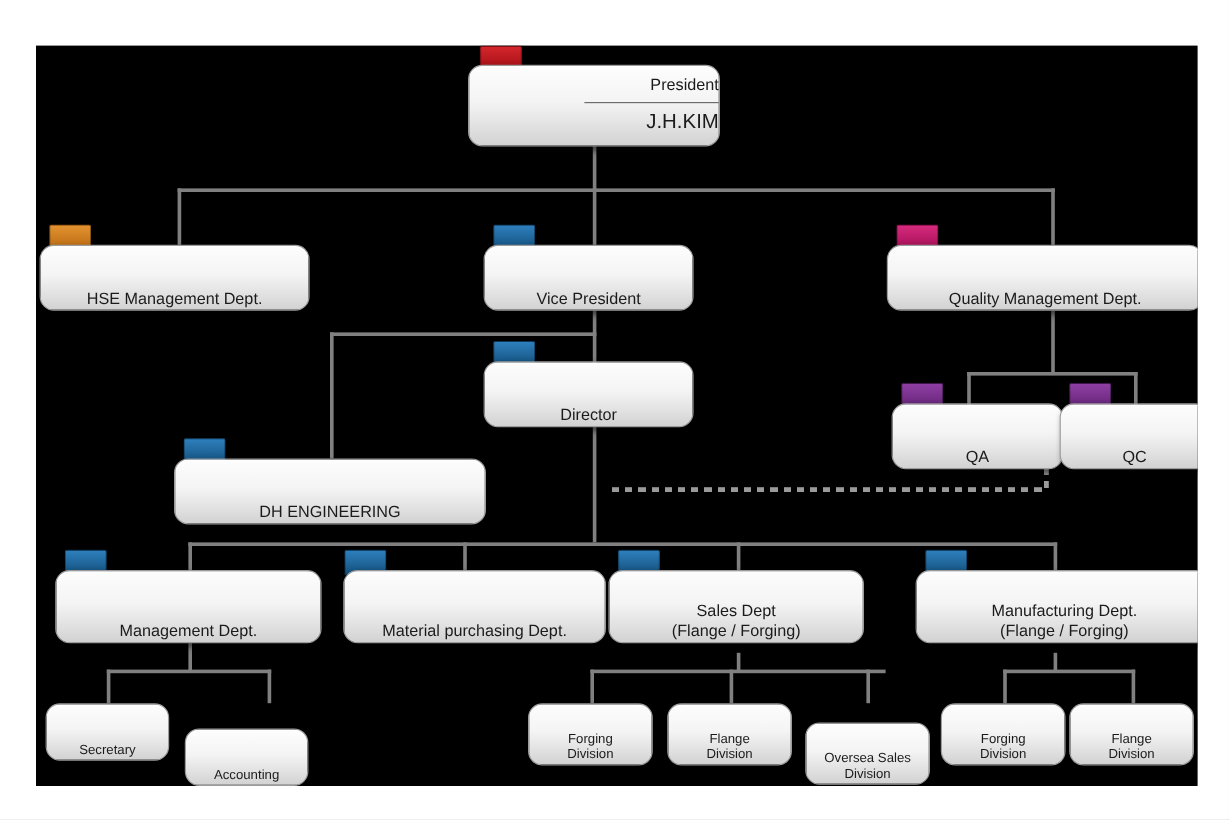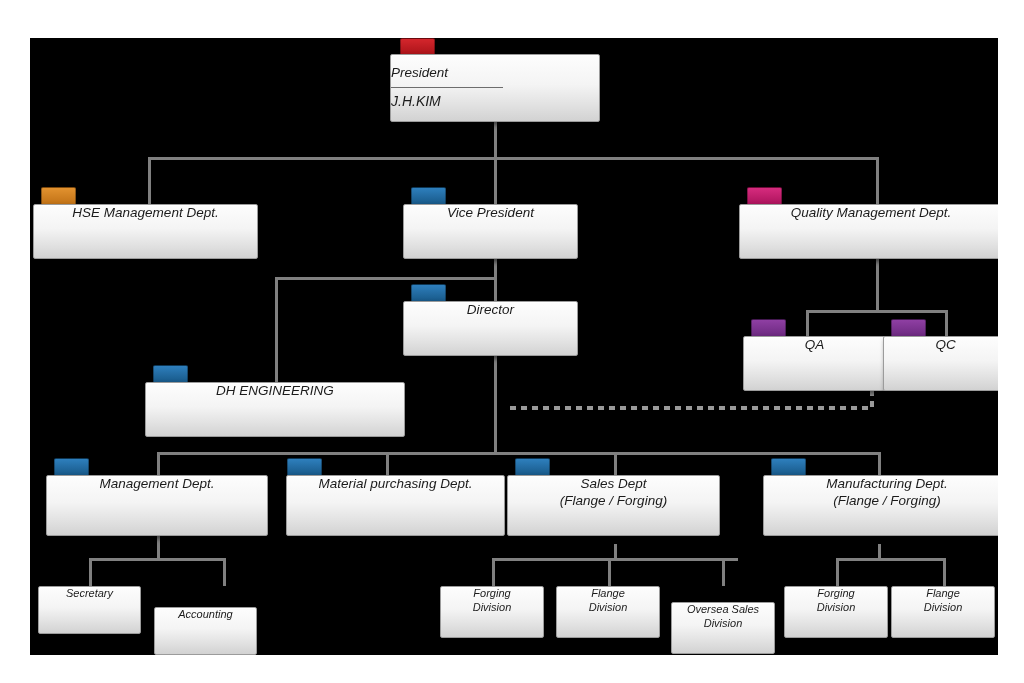--- a/index.html
+++ b/index.html
@@ -13,35 +13,35 @@
   .ln.v{width:3px;}
   .dot-h{position:absolute;height:4px;
     background-image:repeating-linear-gradient(to right,#9a9a9a 0 6px,transparent 6px 11px);}
   .dot-v{position:absolute;width:4px;
     background-image:repeating-linear-gradient(to bottom,#9a9a9a 0 6px,transparent 6px 11px);}
 
   
   .node{position:absolute;box-sizing:border-box;
     background:linear-gradient(to bottom,#fdfdfd 0%,#f4f4f4 45%,#e2e2e2 75%,#d2d2d2 100%);
     border:1px solid #9b9b9b;
-    border-radius:2px;
+    border-radius:12px;
     box-shadow:2px 3px 5px rgba(0,0,0,.55), inset 0 1px 0 #ffffff;
-    display:flex;align-items:flex-start;justify-content:center;
-    color:#1b1b1b;font-size:13.5px;line-height:1.25;text-align:center;font-style:italic;}
+    display:flex;align-items:flex-end;justify-content:center;
+    color:#1b1b1b;font-size:13.5px;line-height:1.25;text-align:center;}
   .node .lbl{padding:0 8px;white-space:pre-line;}
 
   
   .tab{position:absolute;width:33px;height:19px;border-radius:2px 2px 0 0;
     border:1px solid rgba(0,0,0,.35);box-shadow:1px 1px 3px rgba(0,0,0,.5);}
 
   
   .pres{flex-direction:column;justify-content:center;}
   .pres .t1{font-size:13.5px;padding-bottom:5px;}
   .pres .rule{width:112px;height:1px;background:#6d6d6d;margin:0 0 5px 0;}
-  .pres .t2{font-size:14px;}
+  .pres .t2{font-size:17px;}
 
   .leaf{font-size:11px;}
 </style>
 </head>
 <body>
 
 <div id="canvas">
   <div id="stage">
 
     <div class="ln v" style="left:464px;top:84px;height:37px;"></div>

